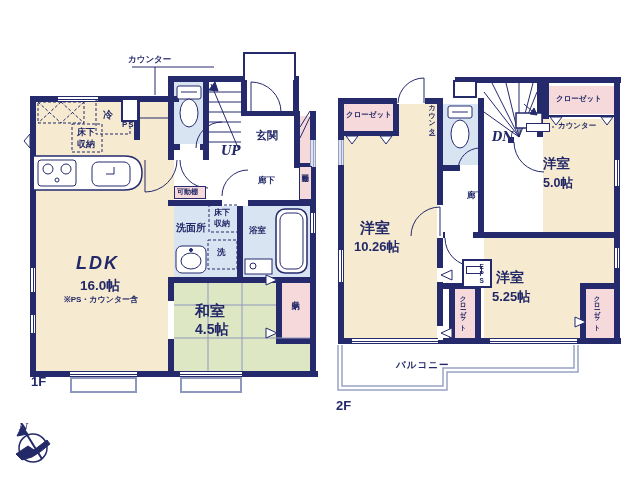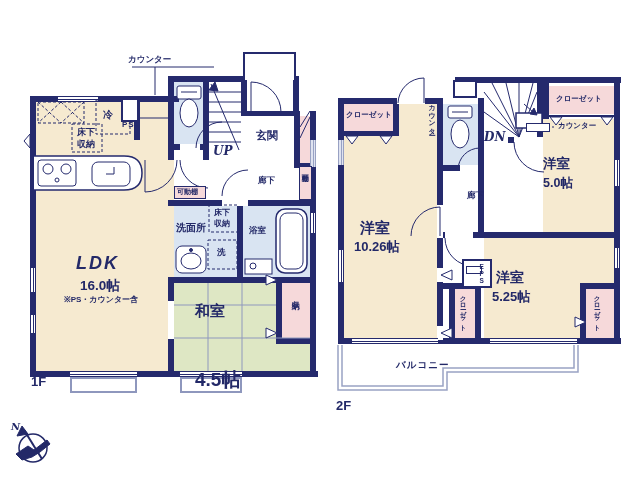--- a/index.html
+++ b/index.html
@@ -8,21 +8,21 @@
   .abs{position:absolute;}
   .wall{position:absolute;background:#252a6d;}
   .fill{position:absolute;}
   .cream{background:#f6ead0;}
   .green{background:#dee7c4;}
   .pink{background:#f6d9da;}
   .blue{background:#d9e4f2;}
   .lbl{position:absolute;color:#232968;font-weight:bold;white-space:nowrap;line-height:1.1;}
   .ctr{text-align:left;white-space:normal;}
   .vert{writing-mode:vertical-rl;text-orientation:upright;letter-spacing:1px;white-space:nowrap;}
-  .ital{font-family:"DejaVu Serif",serif;font-style:italic;}
+  .ital{font-family:"DejaVu Serif",serif;font-style:italic;padding-left:8px;}
   .winH{position:absolute;background:#fff;border-top:1px solid #252a6d;border-bottom:1px solid #252a6d;box-sizing:border-box;}
   .winH::after{content:"";display:block;height:1px;background:#252a6d;margin-top:1.5px;}
   .winV{position:absolute;background:#fff;border-left:1px solid #252a6d;border-right:1px solid #252a6d;box-sizing:border-box;}
   .winV::after{content:"";display:block;width:1px;height:100%;background:#252a6d;margin-left:1.5px;}
   .wgray{border-color:#98a1c3;background:#dfe3f0;}
   .wgray::after{background:#98a1c3;}
   .gap{position:absolute;background:#fff;}
   .step{position:absolute;border:2px solid #8e97bd;background:#fff;box-sizing:border-box;}
   .pinkbox{position:absolute;background:#f6d9da;border:1px solid #252a6d;box-sizing:border-box;}
   .navybox{position:absolute;background:#fff;border:2px solid #252a6d;box-sizing:border-box;}
@@ -251,21 +251,21 @@
   <div class="lbl" style="left:256px;top:129px;font-size:11px;text-align:right;">玄関</div>
   <div class="lbl" style="left:258px;top:176px;font-size:8.5px;">廊下</div>
   <div class="lbl ital" style="left:213px;top:145px;font-size:12px;">UP</div>
   <div class="lbl" style="left:177px;top:188px;font-size:7px;">可動棚</div>
   <div class="lbl vert" style="left:301px;top:169px;font-size:7px;letter-spacing:0;">可動棚</div>
   <div class="lbl" style="left:176px;top:222px;font-size:10px;">洗面所</div>
   <div class="lbl ctr" style="left:214px;top:208px;width:18px;font-size:8px;line-height:1.35;">床下収納</div>
   <div class="lbl" style="left:217px;top:248px;font-size:8.5px;">洗</div>
   <div class="lbl" style="left:249px;top:226px;font-size:8.5px;">浴室</div>
   <div class="lbl ctr" style="left:195px;top:303px;width:60px;font-size:15px;">和室</div>
-  <div class="lbl ctr" style="left:195px;top:322px;width:60px;font-size:19px;margin-top:48px;">4.5帖</div>
+  <div class="lbl ctr" style="left:195px;top:322px;width:60px;font-size:14px;">4.5帖</div>
   <div class="lbl vert" style="left:290px;top:294px;font-size:8px;letter-spacing:2px;">収納</div>
   <div class="lbl" style="left:31px;top:375px;font-size:13px;">1F</div>
 
   <div class="lbl" style="left:346px;top:111px;font-size:7.5px;">クローゼット</div>
   <div class="lbl vert" style="left:428px;top:99px;font-size:7px;letter-spacing:0;">カウンター</div>
   <div class="lbl" style="left:556px;top:95px;font-size:7.5px;">クローゼット</div>
   <div class="lbl" style="left:558px;top:122px;font-size:7.5px;">カウンター</div>
   <div class="lbl ital" style="left:484px;top:131px;font-size:12px;">DN</div>
   <div class="lbl" style="left:467px;top:191px;font-size:8.5px;">廊下</div>
   <div class="lbl ctr" style="left:360px;top:220px;width:62px;font-size:15px;">洋室</div>

